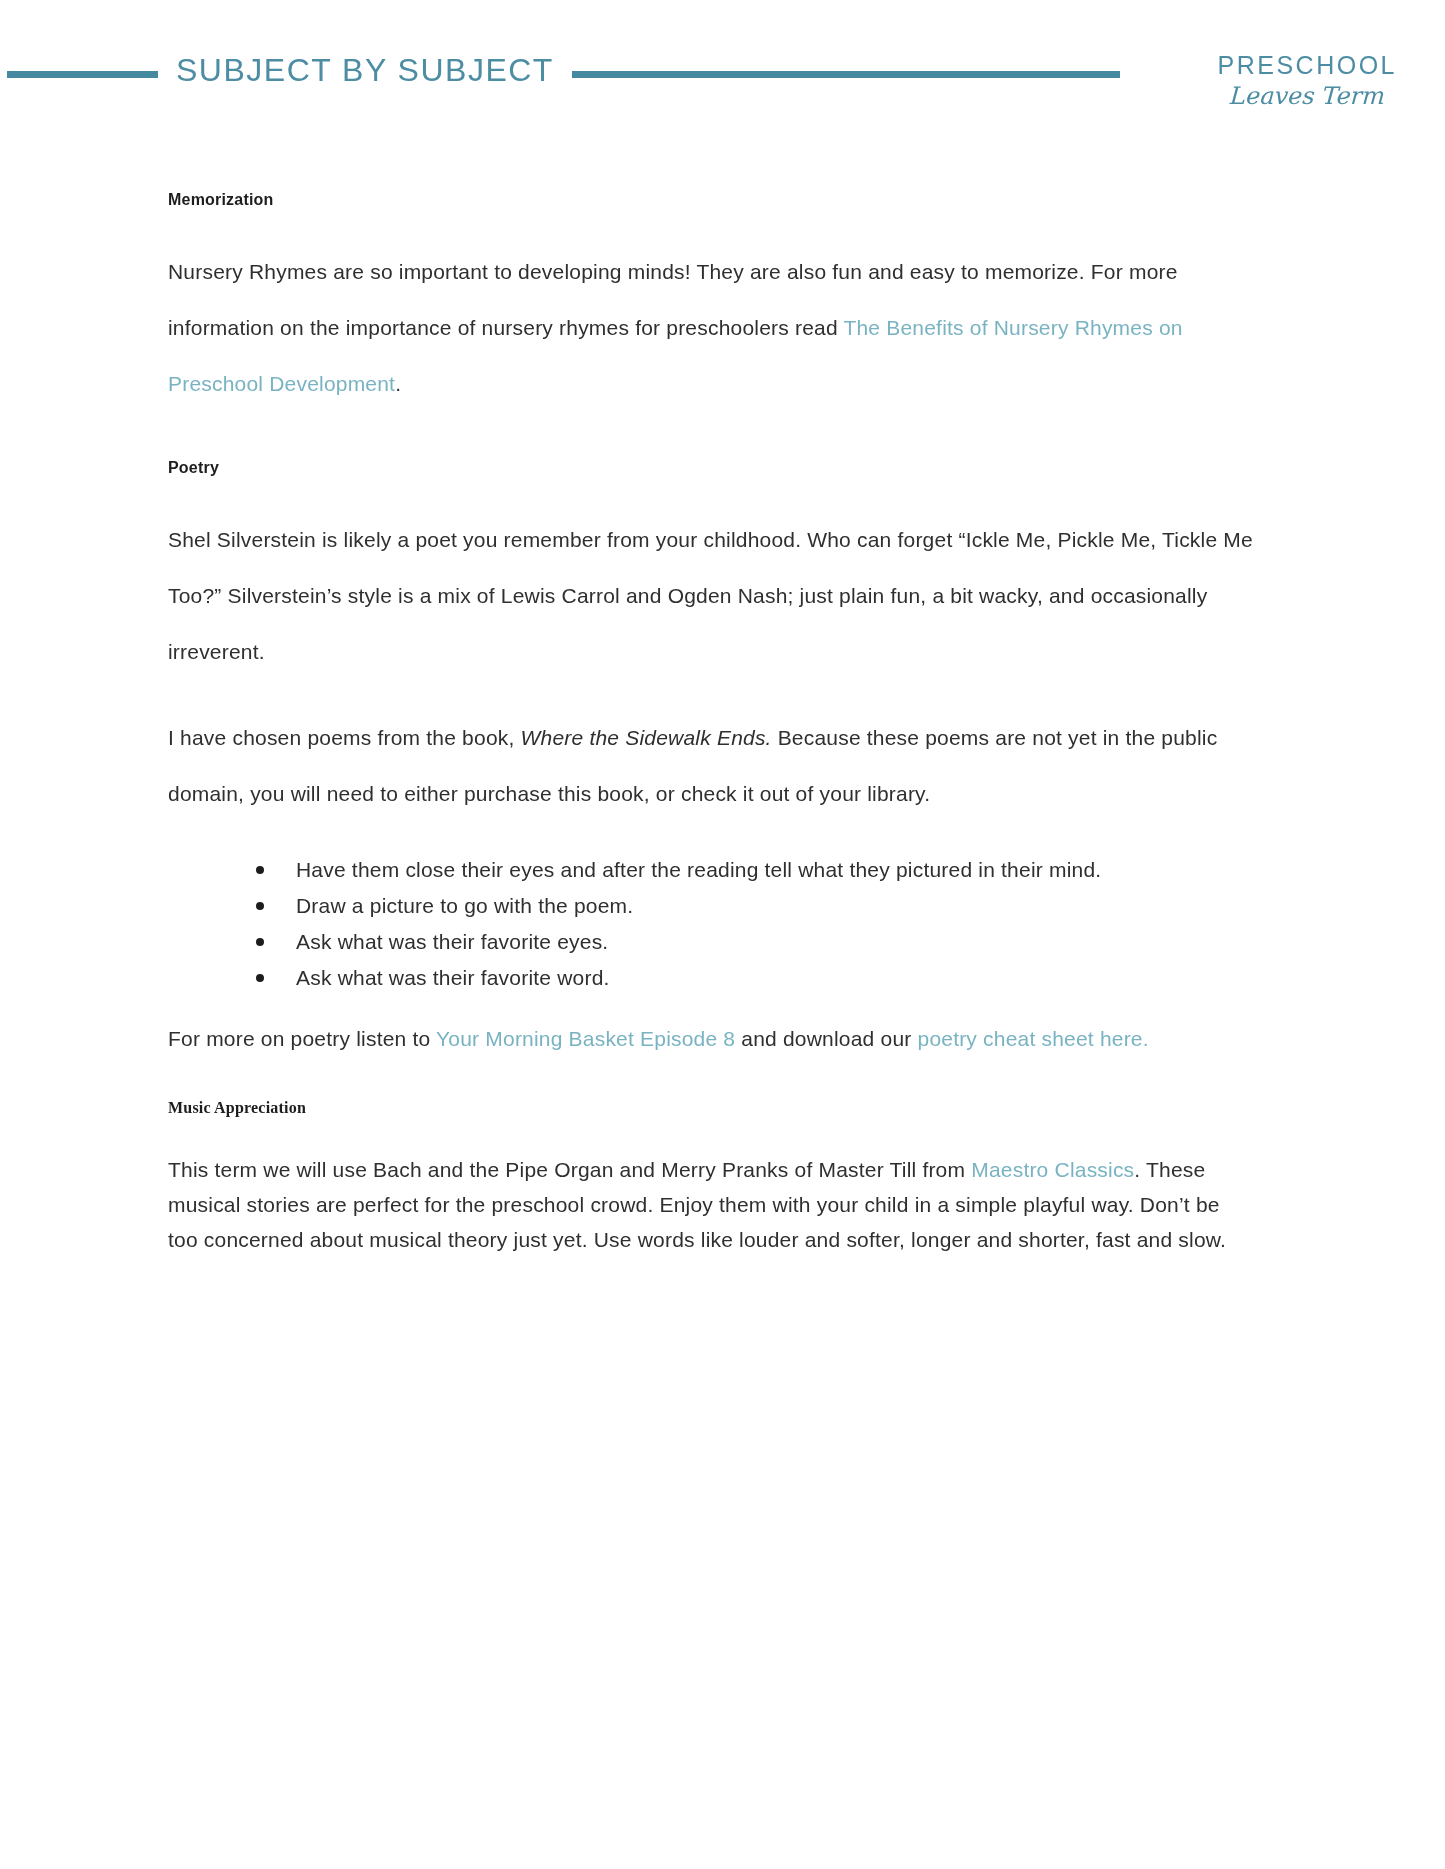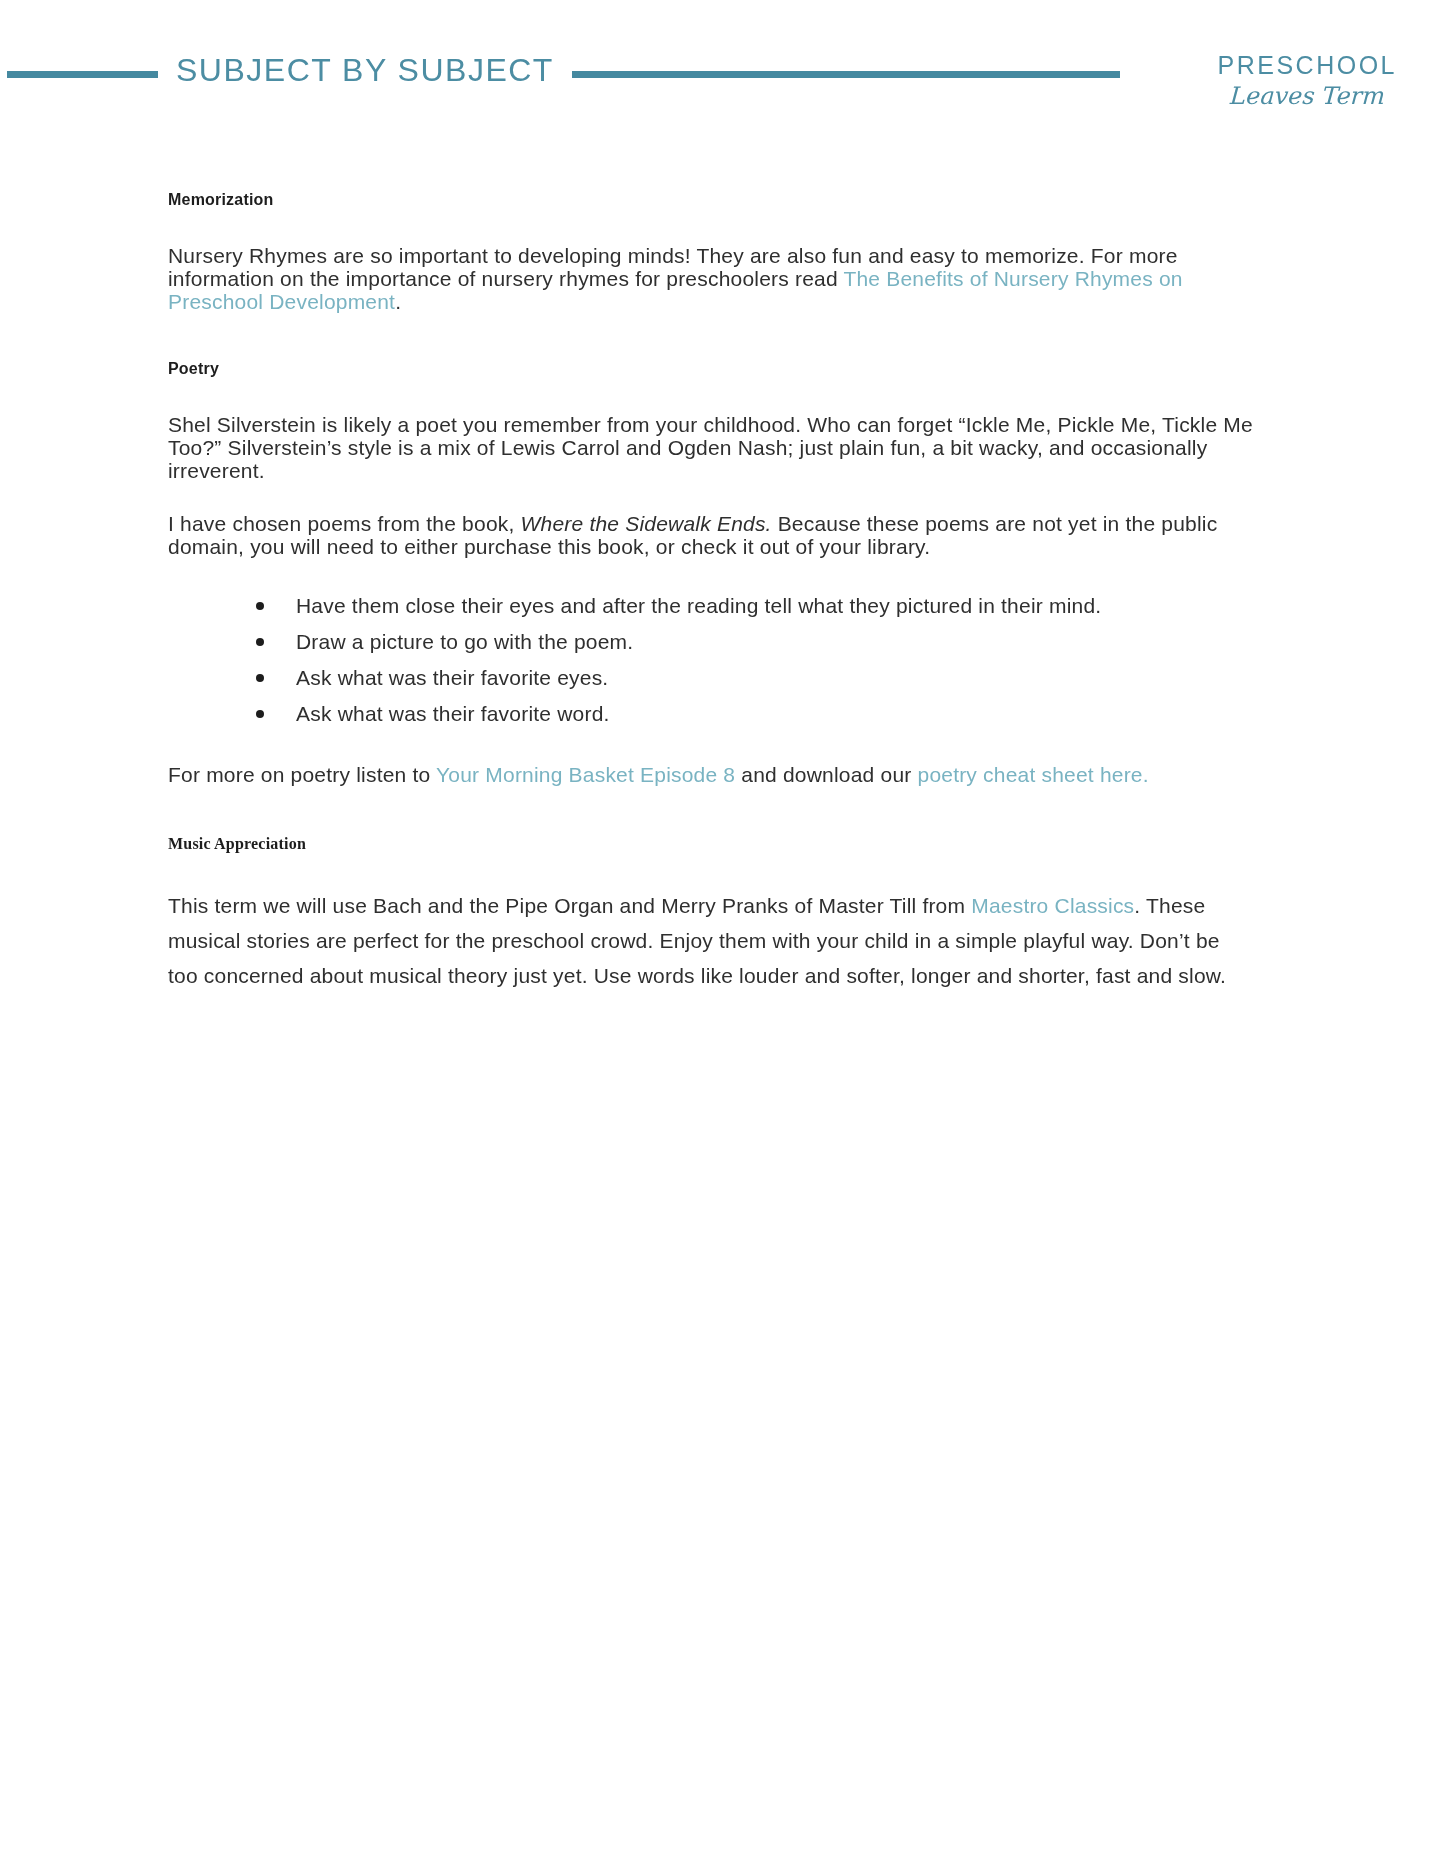--- a/index.html
+++ b/index.html
@@ -52,21 +52,21 @@
   .content h2 {
     margin: 42px 0 0;
     font-size: 16px; font-weight: 700;
     line-height: 28px;
     color: #1d1d1d;
     letter-spacing: 0.2px;
   }
   .content h2:first-child { margin-top: 0; }
   .content p {
     margin: 30px 0 0;
-    font-size: 21px; line-height: 23px;
+    font-size: 21px; line-height: 56px;
     color: #2f2f2f;
     letter-spacing: 0.2px;
   }
   .content p.tight { line-height: 35px; }
   .content p.medium { line-height: 38px; margin-top: 24px; }
   .content h2.close { margin-top: 36px; font-family: Liberation Serif, serif; }
   .doclink { color: #79b3c2; text-decoration: none; cursor: pointer; }
   .booktitle { font-style: italic; }
 
   ul.poem-list {

